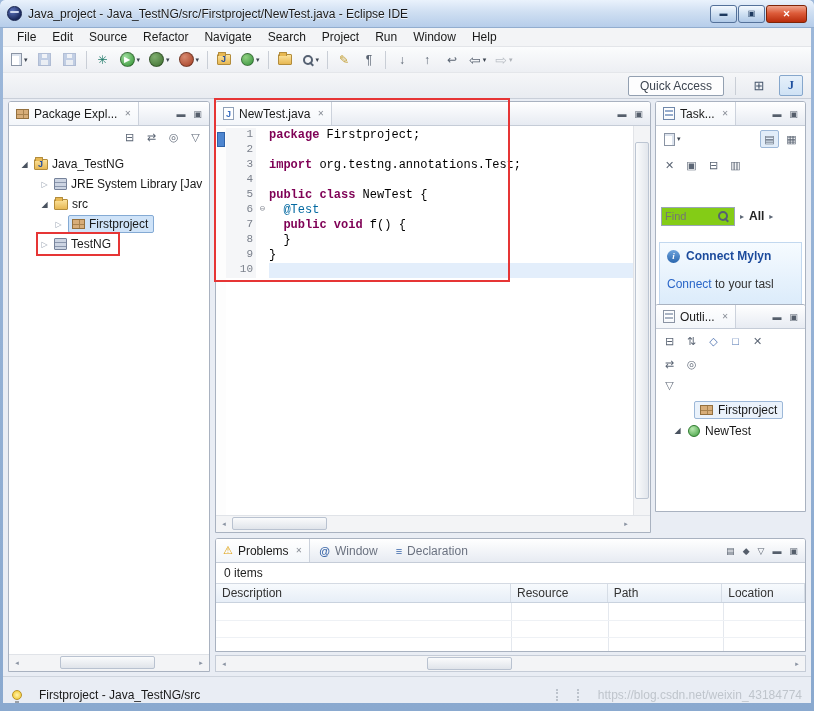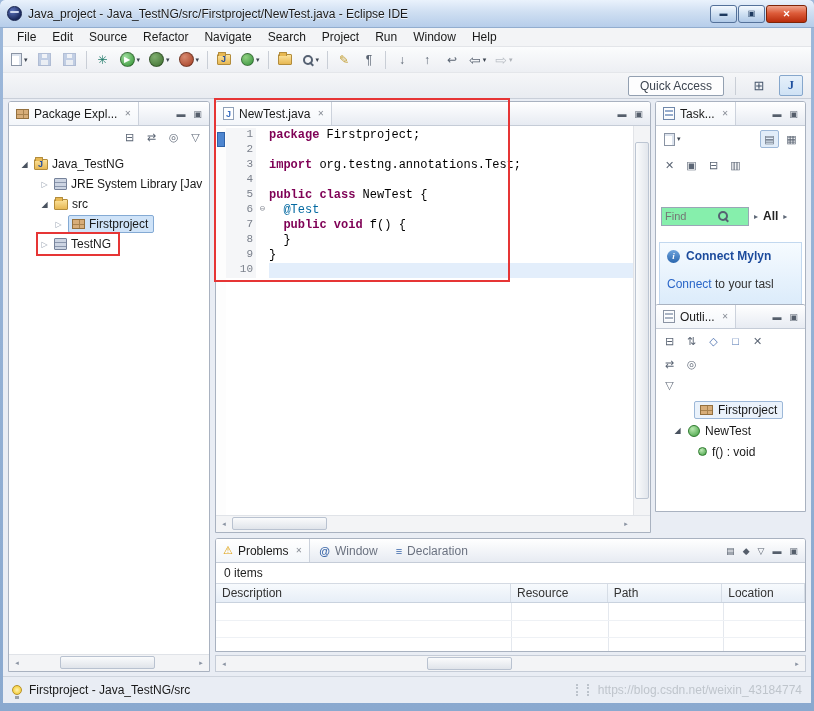--- a/index.html
+++ b/index.html
@@ -100,21 +100,21 @@
   .vscroll{position:absolute;right:0;top:0;bottom:0;width:17px;background:#f3f4f6;border-left:1px solid #e2e4e8;
            display:flex;flex-direction:column;align-items:center;justify-content:space-between;font-size:7px;color:#8a93a2}
   .vthumb{position:absolute;left:1px;right:1px;top:16px;bottom:16px;background:linear-gradient(90deg,#fafbfc,#e2e6ec);
           border:1px solid #bcc5d2;border-radius:2px}
   .hscroll{height:17px;flex:none;background:#f3f4f6;border-top:1px solid #e0e3e8;display:flex;align-items:center}
   .sb{width:16px;height:100%;display:flex;align-items:center;justify-content:center;font-size:7px;color:#8a93a2;flex:none}
   .htrack{flex:1;position:relative;height:100%}
   .thumb{position:absolute;top:1px;height:13px;background:linear-gradient(#fafbfc,#e0e4ea);border:1px solid #b9c2d0;border-radius:2px}
   
   .findrow{display:flex;align-items:center;gap:5px;padding:0 5px;height:24px;flex:none;margin-top:26px}
-  .findbox{display:flex;align-items:center;gap:2px;border:1px solid #9aa6b6;background:#86efac;height:19px;padding:0 3px;width:88px}
+  .findbox{display:flex;align-items:center;gap:2px;border:1px solid #9aa6b6;background:#84cc16;height:19px;padding:0 3px;width:74px}
   .findbox input{border:none;outline:none;width:50px;font:11px "Liberation Sans",sans-serif;color:#333;background:transparent}
   .asm{font-size:8px;color:#5c6675}
   .allb{font-weight:bold;color:#222}
   .mylyn{flex:1;margin:14px 3px 3px;background:linear-gradient(#f6fbff,#d9eafa);border:1px solid #c2d8ef;
          padding:6px 7px;overflow:hidden}
   .mylyn-head{display:flex;align-items:center;gap:6px}
   .infoc{width:13px;height:13px;border-radius:50%;flex:none;display:flex;align-items:center;justify-content:center;
          background:linear-gradient(#6ea3dc,#2a66ae);color:#fff;font:italic bold 9px "Liberation Serif",serif}
   .mylyn-title{font-weight:bold;color:#1c4b9c}
   .mylyn p{margin-top:14px;color:#333;white-space:nowrap}
@@ -129,21 +129,21 @@
   
   .countrow{height:20px;flex:none;display:flex;align-items:center;padding-left:8px;background:#fff;color:#222}
   .phead{height:20px;flex:none;display:flex;border-top:1px solid #d4dae3;border-bottom:1px solid #c9d2de;
          background:linear-gradient(#f7fafd,#e7eef7)}
   .pcell{display:flex;align-items:center;padding-left:6px;border-right:1px solid #d6dde6;color:#333}
   .pbody{flex:1;position:relative;background:#fff}
   .pcol{position:absolute;top:0;bottom:0;border-right:1px solid #e4e8ee}
   .prow{position:absolute;left:0;right:0;height:0;border-top:1px solid #eef1f5}
   .w-desc{width:296px}.w-res{width:97px}.w-path{width:115px}.w-loc{width:83px}
   
-  #statusbar{position:absolute;left:0;right:0;top:648px;height:27px;display:flex;align-items:center;gap:7px;
+  #statusbar{position:absolute;left:0;right:0;top:648px;height:36px;display:flex;align-items:center;gap:17px;
              padding:0 9px;border-top:1px solid #ced4dd}
   .bulb{width:10px;height:10px;border-radius:50%;background:radial-gradient(#fff3b0,#f2c318);border:1px solid #b8922a;position:relative;flex:none}
   .bulb::after{content:"";position:absolute;left:2px;top:10px;width:4px;height:3px;background:#9aa0a8}
   .grip{width:4px;height:12px;border-left:2px dotted #bcc3cc;flex:none}
   #watermark{color:#bfc5cc;white-space:nowrap}
   
   .tlic{width:12px;height:13px;background:#fff;border:1px solid #6f87aa;flex:none;
         background-image:repeating-linear-gradient(180deg,transparent 0 2px,#96accd 2px 4px);background-clip:content-box;padding:2px 1px}
   .olic{width:12px;height:13px;background:#fff;border:1px solid #8b94a4;flex:none;
         background-image:repeating-linear-gradient(180deg,transparent 0 2px,#aab4c4 2px 4px);background-clip:content-box;padding:2px 1px}
@@ -491,24 +491,20 @@
         <span class="outsel">
           <span class="parcel"></span>
           <span>Firstproject</span>
         </span>
       </div>
       <div class="orow" style="padding-left:16px">
         <span class="arrow exp">◢</span>
         <span class="clsdot"></span>
         <span>NewTest</span>
       </div>
-      <div class="orow" style="padding-left:42px">
-        <span class="mdot"></span>
-        <span>f() : void</span>
-      </div>
     </div>
   </div>
 
   <div id="problems" class="panel">
     <div class="tabbar">
       <span class="vtab">
         <span class="warnic">⚠</span>
         <span>Problems</span>
         <span class="tclose">✕</span>
       </span>

